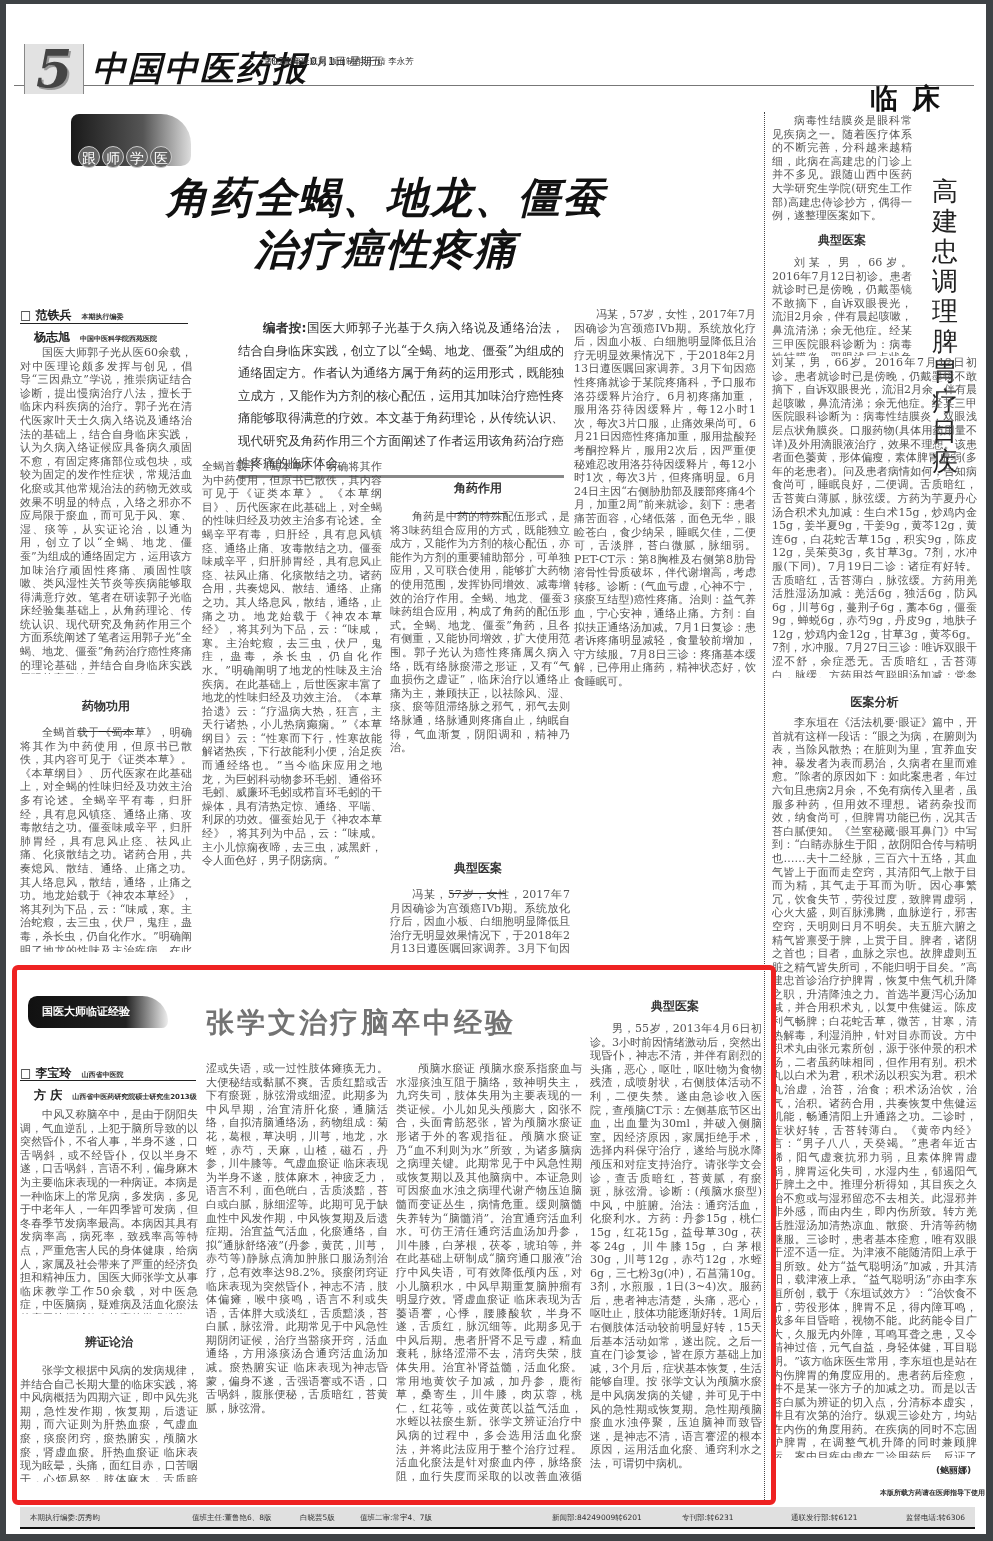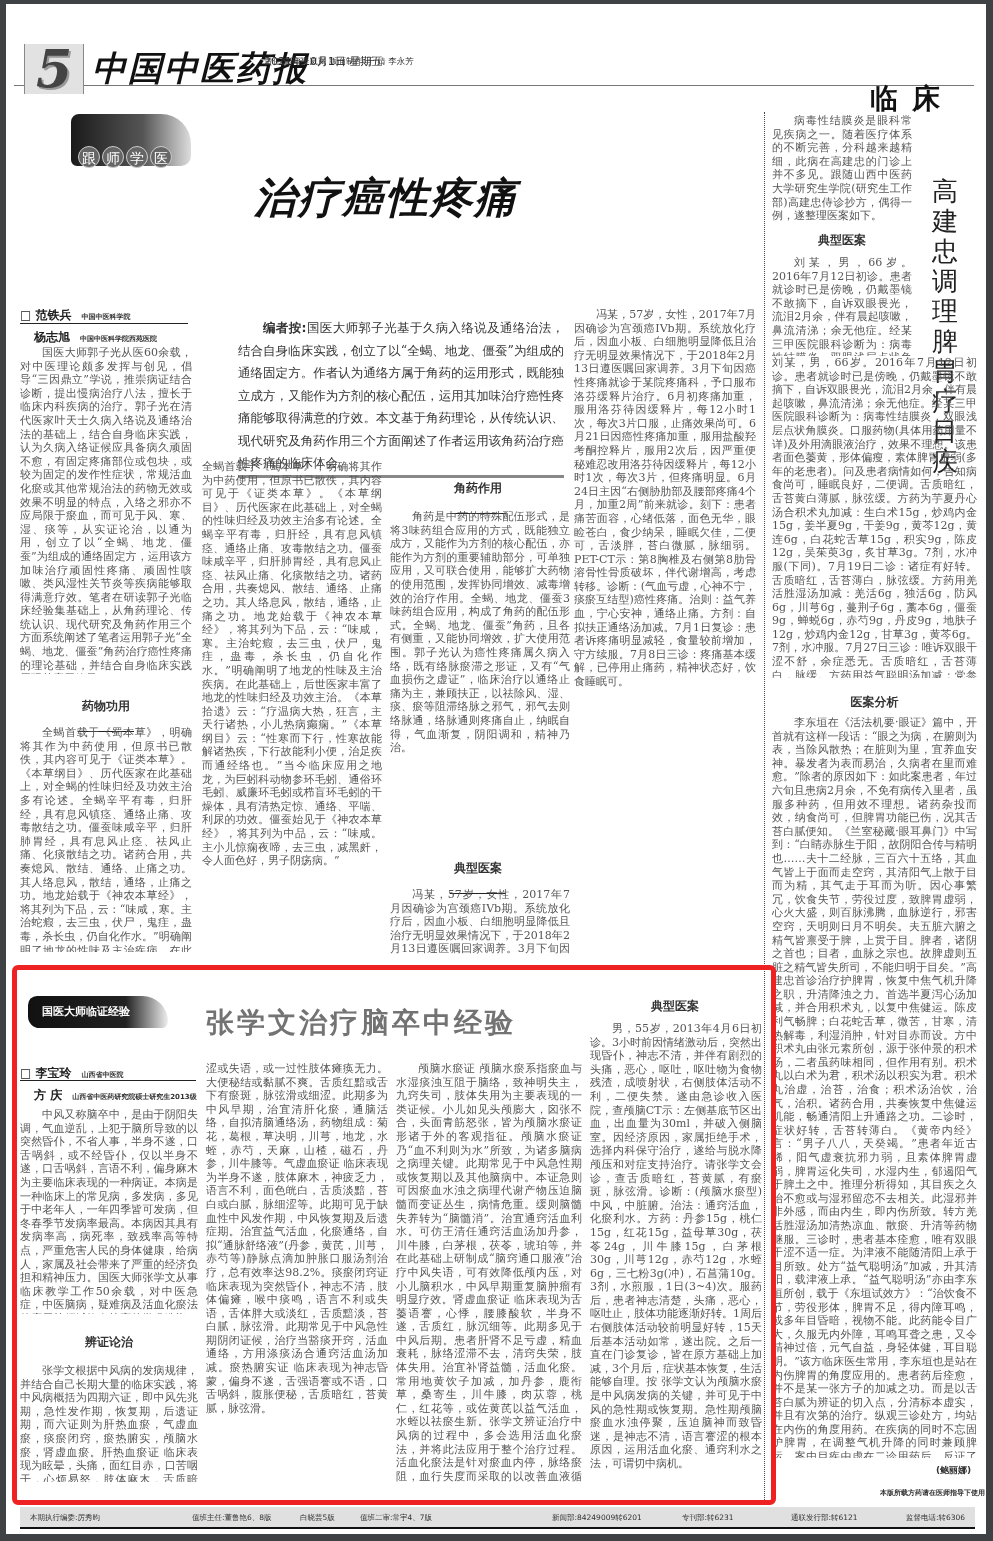--- a/index.html
+++ b/index.html
@@ -55,25 +55,26 @@
   </div>
 
   <div class="kicker"></div>
   <div class="kicker-circles">
     <span>跟</span>
     <span>师</span>
     <span>学</span>
     <span>医</span>
   </div>
   <div class="headline">
+    <div>角药全蝎、地龙、僵蚕</div>
     <div>治疗癌性疼痛</div>
   </div>
 
   <div class="byline" style="left:14px; top:300px;">
-    <span class="name">□ 范铁兵</span><span class="aff">中国中医科学院</span>
+    <span class="name">□ 范铁兵</span><span class="aff">本期执行编委</span>
   </div>
   <div class="byline-rule" style="left:14px; top:319px; width:168px;"></div>
   <div class="byline" style="left:28px; top:322px;">
     <span class="name">杨志旭</span><span class="aff">中国中医科学院西苑医院</span>
   </div>
 
   <div class="editor-note">
     <b>编者按:</b><span>国医大师郭子光基于久病入络说及通络治法，结合自身临床实践，创立了以“全蝎、地龙、僵蚕”为组成的通络固定方。作者认为通络方属于角药的运用形式，既能独立成方，又能作为方剂的核心配伍，运用其加味治疗癌性疼痛能够取得满意的疗效。本文基于角药理论，从传统认识、现代研究及角药作用三个方面阐述了作者运用该角药治疗癌性疼痛的临床体会。</span>
   </div>
 

